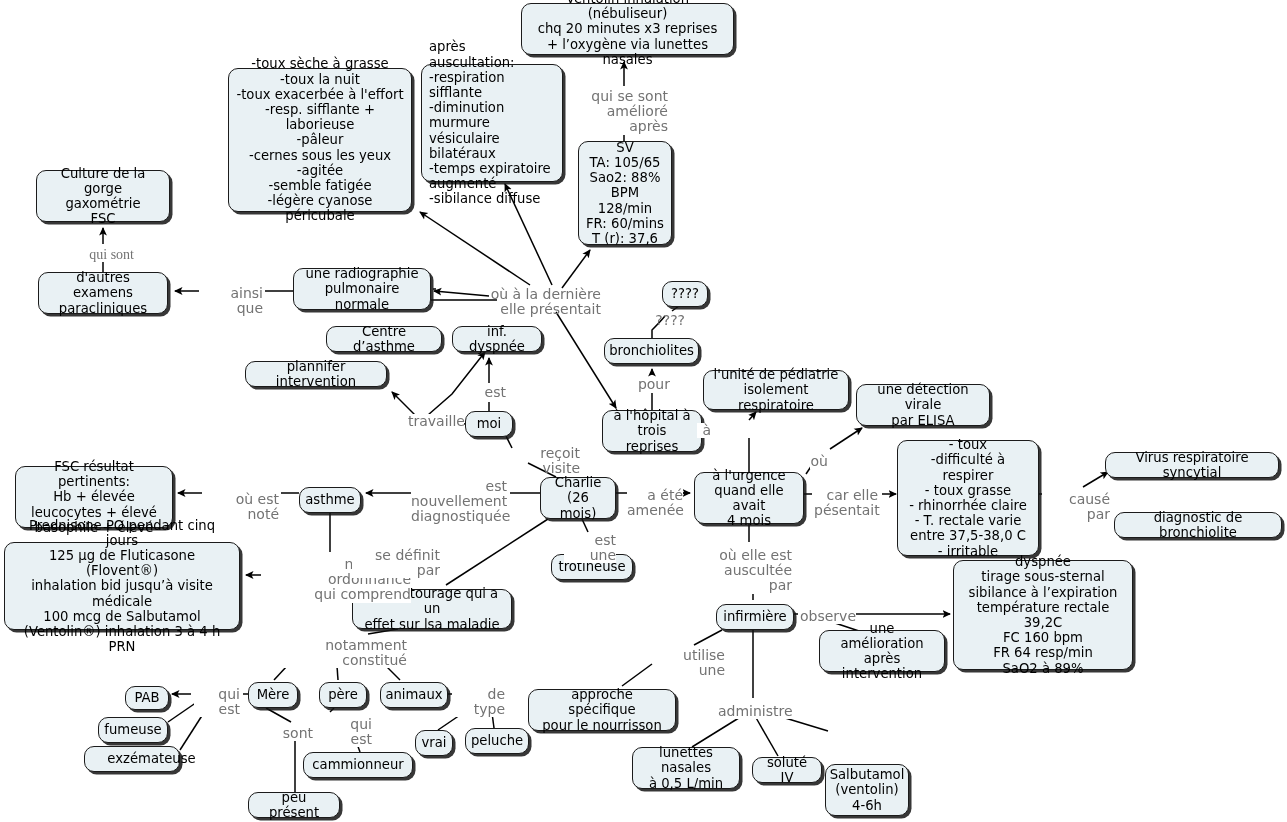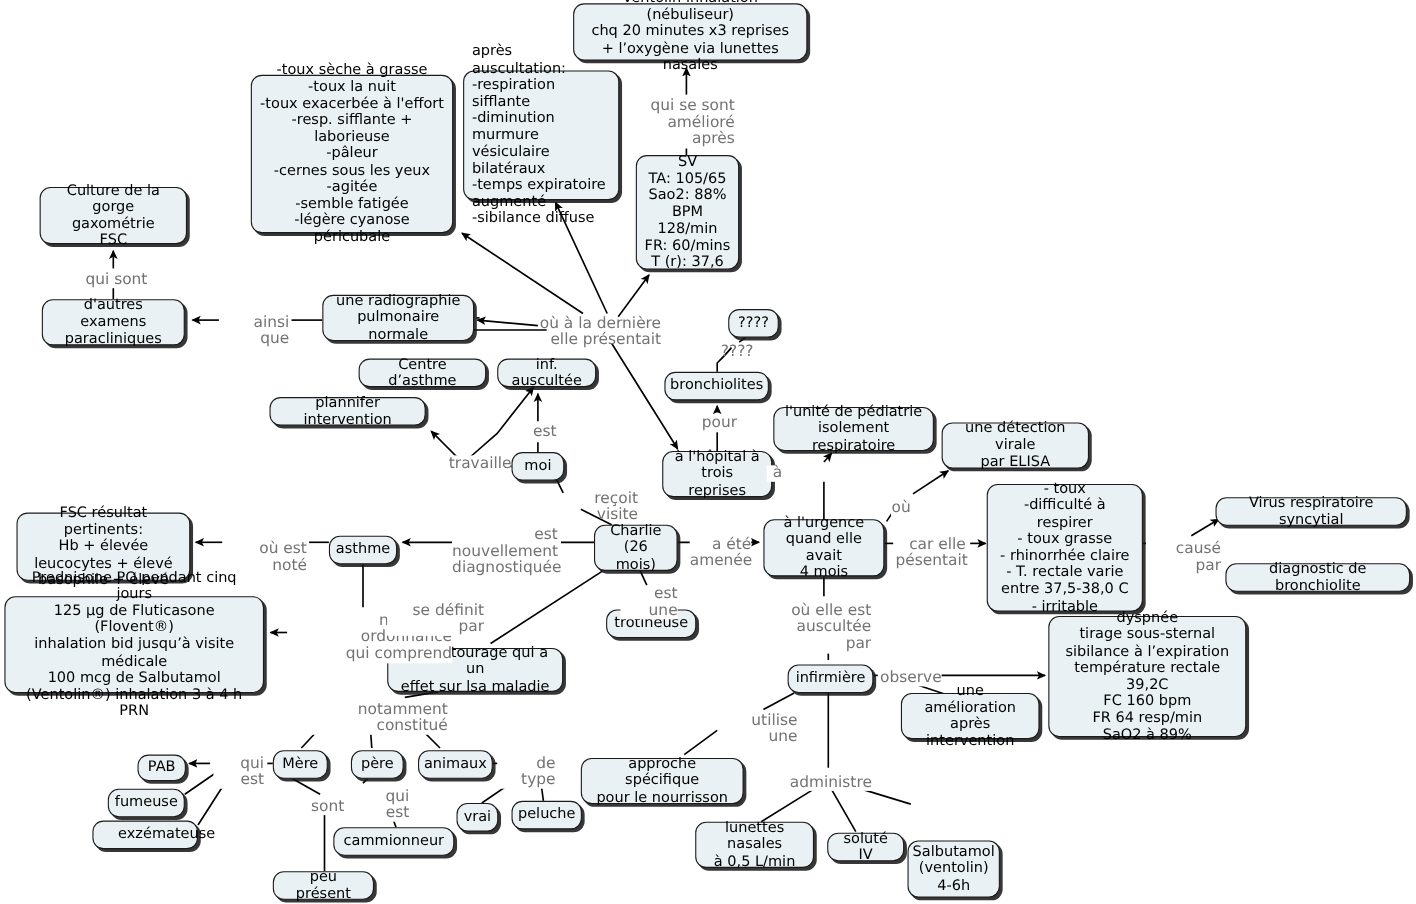--- a/index.html
+++ b/index.html
@@ -179,21 +179,21 @@
 T (r): 37,6</div>
   <div class="node" style="left:36px;top:170px;width:134px;height:52px;">Culture de la gorge
 gaxométrie
 FSC</div>
   <div class="node" style="left:38px;top:272px;width:130px;height:42px;">d'autres examens
 paracliniques</div>
   <div class="node" style="left:293px;top:268px;width:138px;height:42px;">une radiographie
 pulmonaire normale</div>
   <div class="node" style="left:662px;top:281px;width:46px;height:26px;">????</div>
   <div class="node" style="left:326px;top:326px;width:116px;height:26px;">Centre d’asthme</div>
-  <div class="node" style="left:452px;top:326px;width:90px;height:26px;">inf. auscultée</div>
+  <div class="node" style="left:452px;top:326px;width:90px;height:26px;">inf. dyspnée</div>
   <div class="node" style="left:604px;top:338px;width:95px;height:26px;">bronchiolites</div>
   <div class="node" style="left:245px;top:361px;width:142px;height:26px;">plannifer intervention</div>
   <div class="node" style="left:703px;top:370px;width:146px;height:40px;">l'unité de pédiatrie
 isolement respiratoire</div>
   <div class="node" style="left:856px;top:384px;width:134px;height:42px;">une détection virale
 par ELISA</div>
   <div class="node" style="left:465px;top:411px;width:48px;height:26px;">moi</div>
   <div class="node" style="left:602px;top:410px;width:100px;height:42px;">à l'hôpital à
 trois reprises</div>
   <div class="node" style="left:1105px;top:452px;width:174px;height:26px;">Virus respiratoire syncytial</div>
@@ -248,21 +248,21 @@
   <div class="node" style="left:84px;top:746px;width:96px;height:26px;padding-left:46px;">exzémateuse</div>
   <div class="node" style="left:303px;top:752px;width:110px;height:26px;">cammionneur</div>
   <div class="node" style="left:632px;top:747px;width:108px;height:42px;">lunettes nasales
 à 0,5 L/min</div>
   <div class="node" style="left:752px;top:757px;width:70px;height:26px;">soluté IV</div>
   <div class="node" style="left:248px;top:792px;width:92px;height:26px;">peu présent</div>
 
   <div class="lbl" style="left:582px;top:89px;width:86px;">qui se sont
 amélioré
 après</div>
-  <div class="lbl" style="left:72px;top:247px;width:62px;">qui sont</div>
+  <div class="lbl" style="left:72px;top:247px;width:62px;font-family:Liberation Serif, serif;">qui sont</div>
   <div class="lbl" style="left:201px;top:286px;width:62px;background:#fff;">ainsi que</div>
   <div class="lbl" style="left:489px;top:287px;width:112px;">où à la dernière
 elle présentait</div>
   <div class="lbl" style="left:645px;top:313px;width:40px;">????</div>
   <div class="lbl" style="left:634px;top:377px;width:36px;background:#fff;">pour</div>
   <div class="lbl" style="left:480px;top:385px;width:26px;background:#fff;">est</div>
   <div class="lbl" style="left:408px;top:414px;width:56px;background:#fff;">travaille</div>
   <div class="lbl" style="left:697px;top:423px;width:14px;background:#fff;">à</div>
   <div class="lbl" style="left:810px;top:454px;width:18px;background:#fff;">où</div>
   <div class="lbl" style="left:500px;top:446px;width:80px;">reçoit visite</div>

